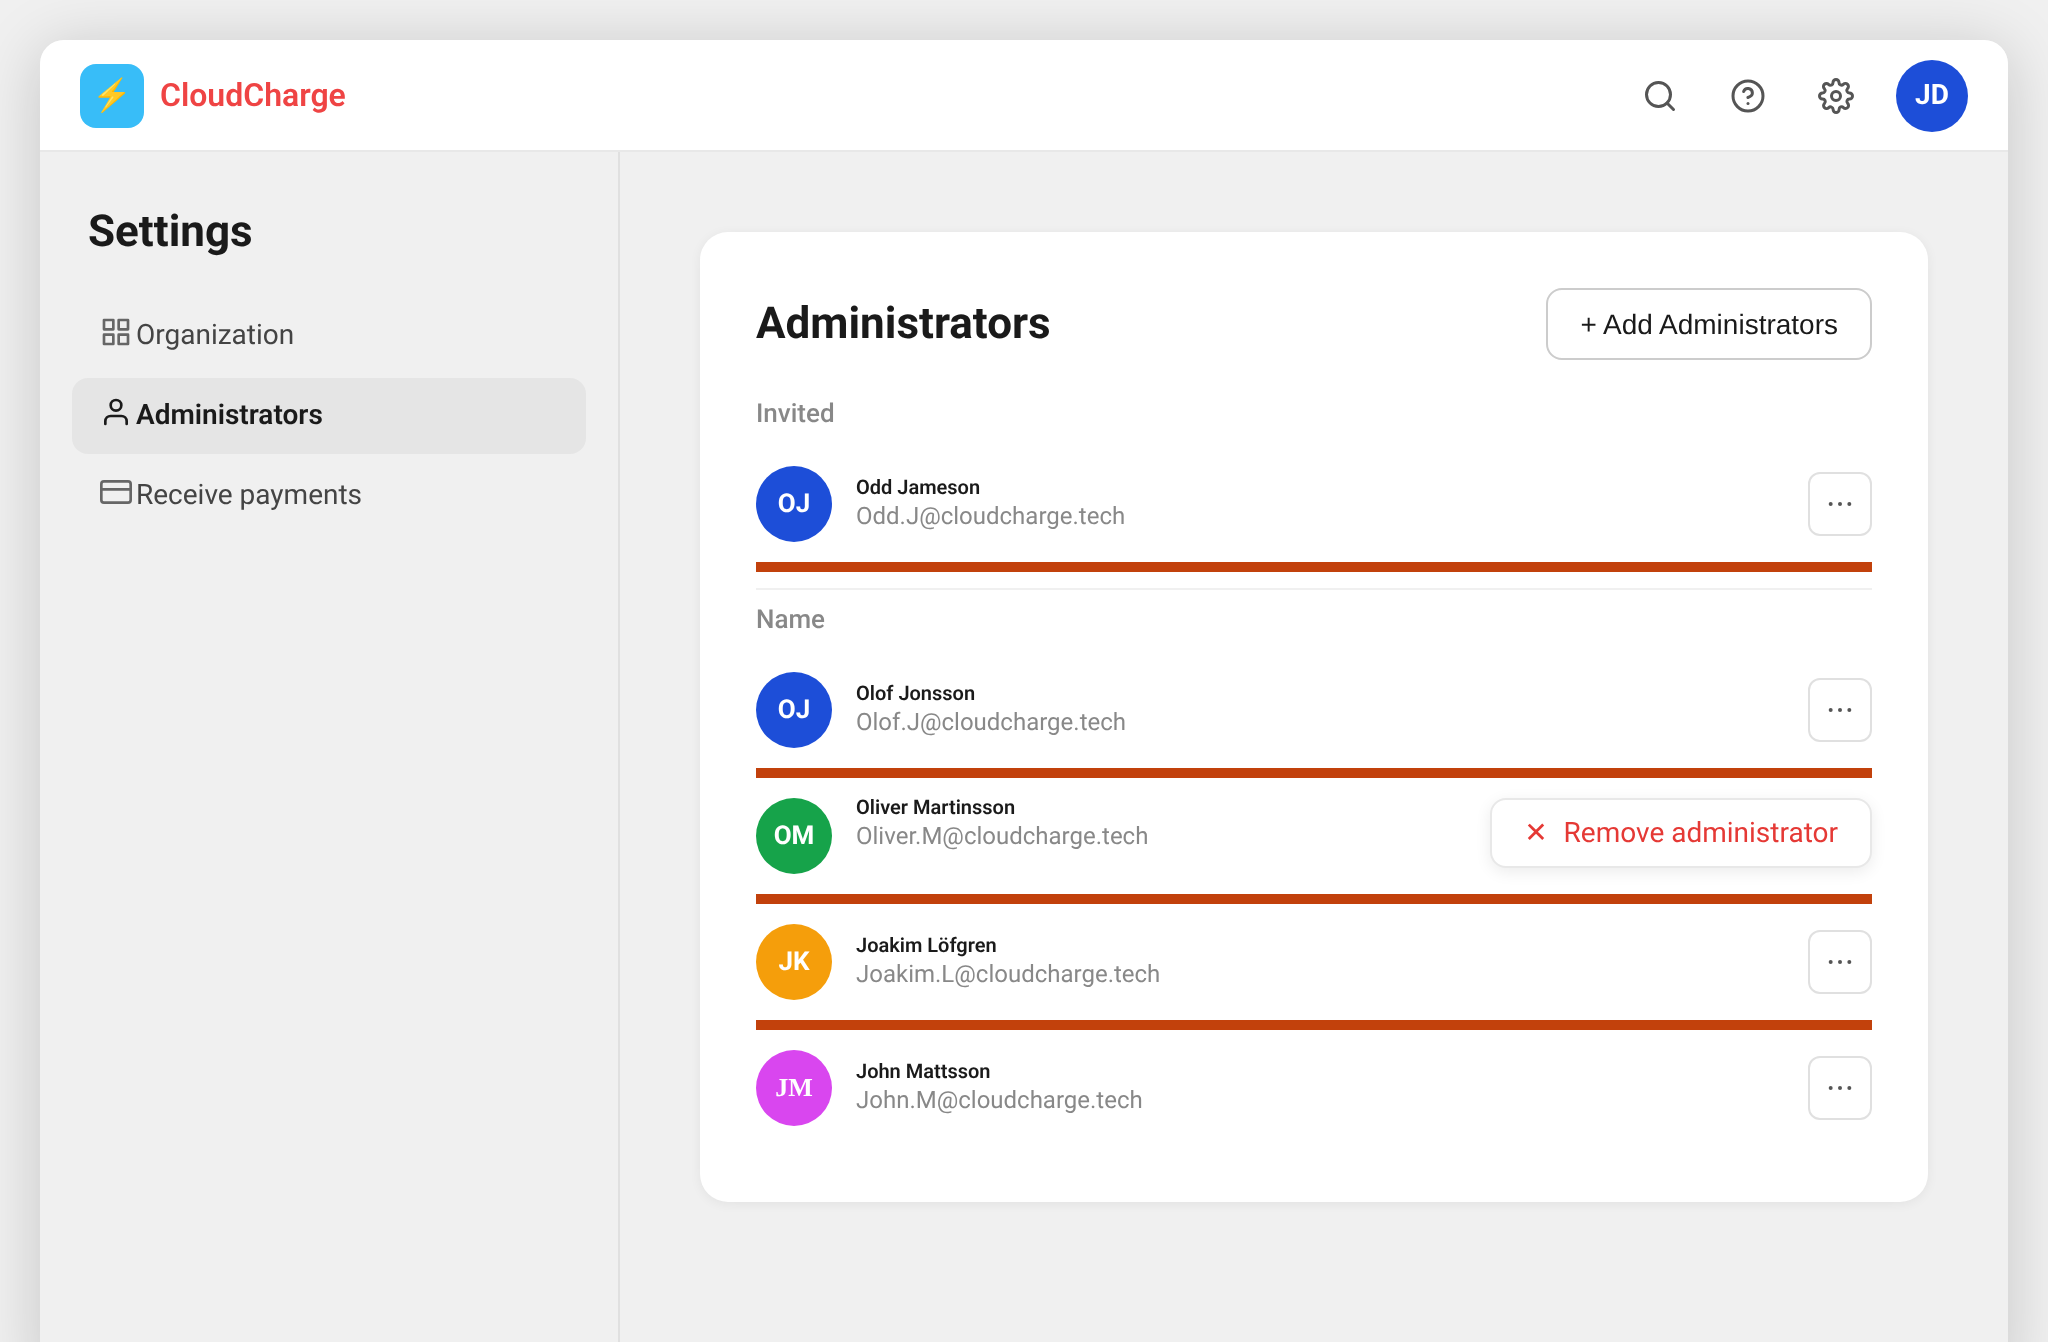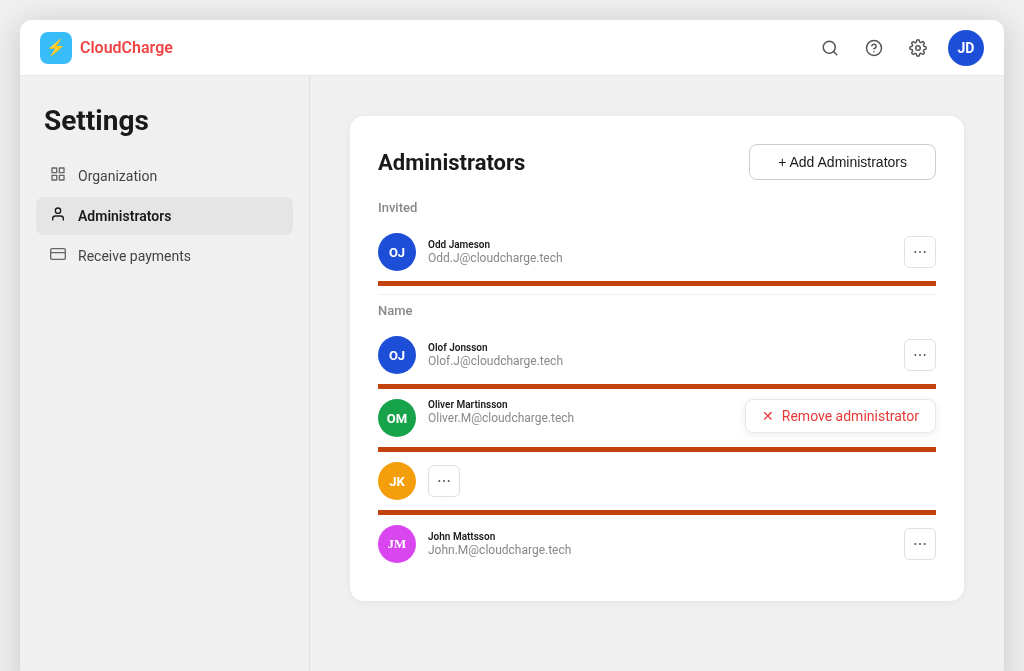--- a/index.html
+++ b/index.html
@@ -89,30 +89,29 @@
     }
     
     .sidebar {
       width: 290px;
       background: #f0f0f0;
       padding: 28px 16px;
       flex-shrink: 0;
       border-right: 1px solid #e0e0e0;
     }
     .sidebar-title {
-      font-size: 28px;
+      font-size: 22px;
       font-weight: 700;
       color: #1a1a1a;
       margin-bottom: 20px;
       padding-left: 8px;
     }
     .sidebar-item {
       display: flex;
       align-items: center;
-      gap: 10px;
       padding: 9px 12px;
       border-radius: 8px;
       cursor: pointer;
       color: #444;
       font-size: 14px;
       margin-bottom: 2px;
     }
     .sidebar-item.active {
       background: #e5e5e5;
       font-weight: 600;
@@ -146,21 +145,21 @@
     }
     .card-title {
       font-size: 22px;
       font-weight: 700;
       color: #1a1a1a;
     }
     .add-btn {
       display: flex;
       align-items: center;
       gap: 6px;
-      padding: 9px 28px;
+      padding: 9px 16px;
       border: 1.5px solid #ccc;
       border-radius: 8px;
       background: #fff;
       cursor: pointer;
       font-size: 14px;
       font-weight: 500;
       color: #1a1a1a;
     }
     
     .section-label {
@@ -367,20 +366,24 @@
             <div class="admin-email">Oliver.M@cloudcharge.tech</div>
           </div>
           <div class="remove-dropdown">
             <span class="x-icon">✕</span>
             <span>Remove administrator</span>
           </div>
         </div>
 
         <div class="admin-row">
           <div class="avatar" style="background:#f59e0b;">JK</div>
+          <div class="admin-info">
+            <div class="admin-name">Joakim Löfgren</div>
+            <div class="admin-email">Joakim.L@cloudcharge.tech</div>
+          </div>
           <button class="more-btn">
             <svg width="16" height="16" viewBox="0 0 24 24" fill="#555">
                 <circle cx="5" cy="12" r="1.5"></circle>
                 <circle cx="12" cy="12" r="1.5"></circle>
                 <circle cx="19" cy="12" r="1.5"></circle>
               </svg>
           </button>
         </div>
 
         <div class="admin-row">

